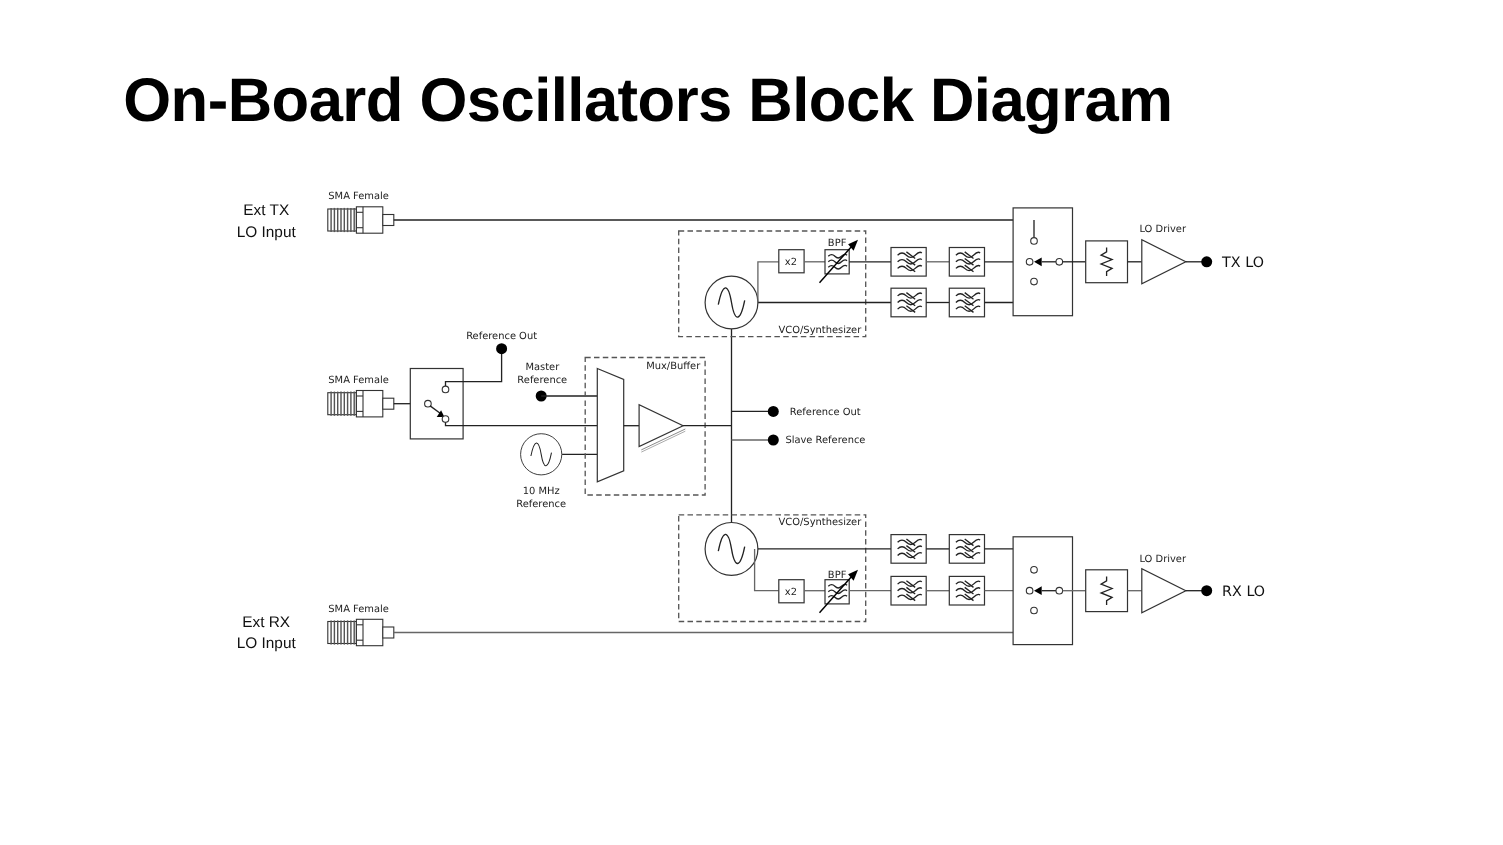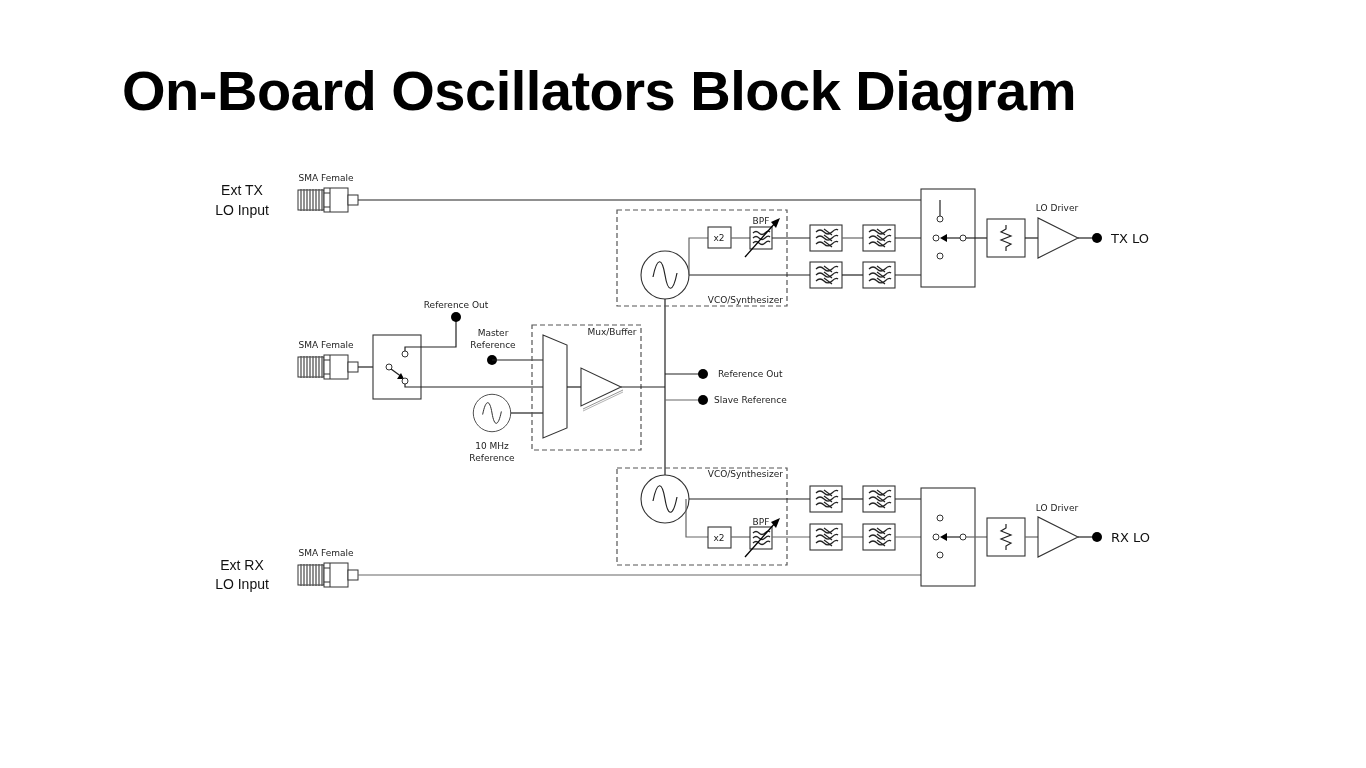--- a/index.html
+++ b/index.html
@@ -1,20 +1,20 @@
 <!DOCTYPE html>
 <html><head>
 <meta charset="utf-8">
 <style>
   html, body { margin:0; padding:0; background:#ffffff; }
   body { width:1366px; height:768px; position:relative; overflow:hidden; font-family:"Liberation Sans", sans-serif; }
   #title {
     position:absolute; left:0; top:58px; width:1178px; text-align:center;
     font-family:"Liberation Sans", sans-serif; font-weight:bold; font-size:56px;
-    color:#000; letter-spacing:-0.5px; transform:scaleX(1.0);padding-left:10px;
+    color:#000; letter-spacing:-0.5px; transform:scaleX(1.0);
   }
   svg { position:absolute; left:0; top:0; }
   .ln { stroke:#222; stroke-width:1.2; fill:none; }
   .lg { stroke:#666; stroke-width:1.2; fill:none; }
   .box { stroke:#333; stroke-width:1.1; fill:#fff; }
   .dash { stroke:#555; stroke-width:1.2; fill:none; stroke-dasharray:5 3; }
   .lbl { font-family:"DejaVu Sans", sans-serif; font-size:9px; fill:#222; }
   .lblm { font-family:"DejaVu Sans", sans-serif; font-size:13px; fill:#111; }
   .lbll { font-family:"Liberation Sans", sans-serif; font-size:14px; fill:#111; }
   .dot { fill:#000; }

